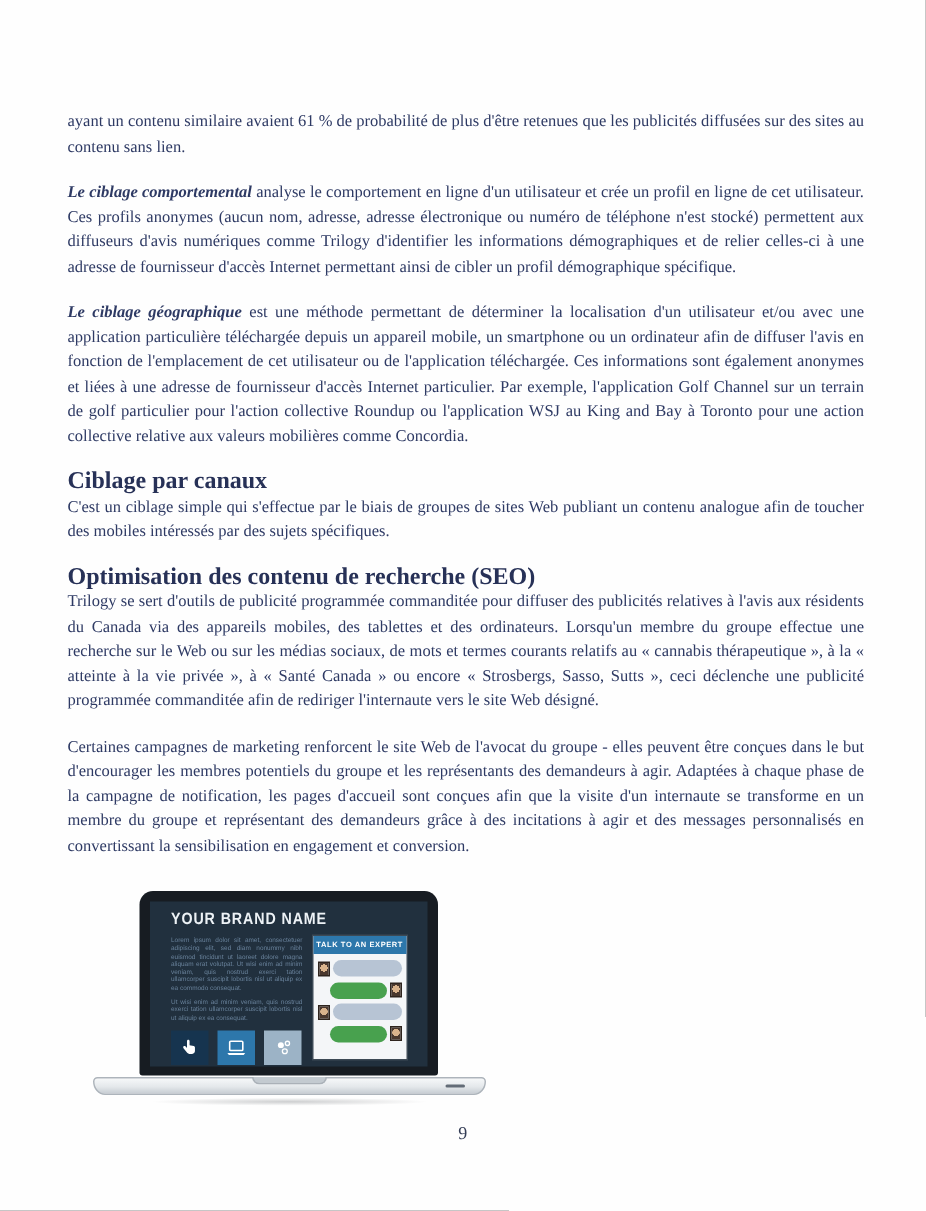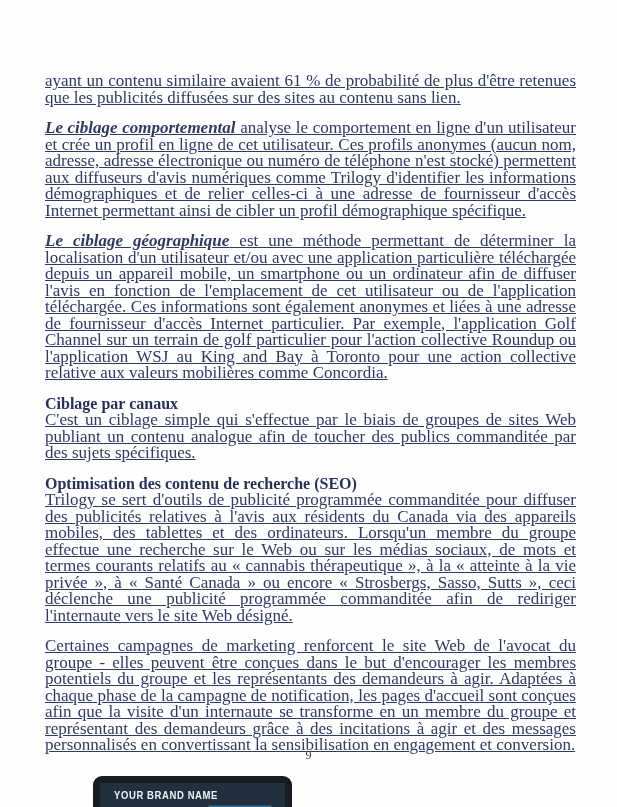--- a/index.html
+++ b/index.html
@@ -10,24 +10,23 @@
     background:#fefefe;
     font-family:"Liberation Serif", serif;
     color:#2e3a64;
     overflow:hidden;
     box-sizing:border-box;
     padding:73px 41px 0 45px;
   }
   .body-text { width:531px; }
   .para {
     margin:0 0 14px 0;
-    font-size:17px;
+    font-size:11px;
     line-height:16.5px;
     text-align:justify;
-    text-decoration:underline;
   }
   .para.tight { margin-top:0; }
   .lead { font-weight:bold; font-style:italic; }
   h3.sec-heading {
     margin:0; padding:0;
     font-size:16px;
     line-height:16.5px;
     font-weight:bold;
     color:#273157;
   }
@@ -159,21 +158,21 @@
 
     <p class="para">
       <span class="lead">Le ciblage comportemental</span><span> analyse le comportement en ligne d'un utilisateur et crée un profil en ligne de cet utilisateur. Ces profils anonymes (aucun nom, adresse, adresse électronique ou numéro de téléphone n'est stocké) permettent aux diffuseurs d'avis numériques comme Trilogy d'identifier les informations démographiques et de relier celles-ci à une adresse de fournisseur d'accès Internet permettant ainsi de cibler un profil démographique spécifique.</span>
     </p>
 
     <p class="para">
       <span class="lead">Le ciblage géographique</span><span> est une méthode permettant de déterminer la localisation d'un utilisateur et/ou avec une application particulière téléchargée depuis un appareil mobile, un smartphone ou un ordinateur afin de diffuser l'avis en fonction de l'emplacement de cet utilisateur ou de l'application téléchargée. Ces informations sont également anonymes et liées à une adresse de fournisseur d'accès Internet particulier. Par exemple, l'application Golf Channel sur un terrain de golf particulier pour l'action collective Roundup ou l'application WSJ au King and Bay à Toronto pour une action collective relative aux valeurs mobilières comme Concordia.</span>
     </p>
 
     <h3 class="sec-heading">Ciblage par canaux</h3>
-    <p class="para tight">C'est un ciblage simple qui s'effectue par le biais de groupes de sites Web publiant un contenu analogue afin de toucher des publics commanditée par des sujets spécifiques.</p>
+    <p class="para tight">C'est un ciblage simple qui s'effectue par le biais de groupes de sites Web publiant un contenu analogue afin de toucher des mobiles intéressés par des sujets spécifiques.</p>
 
     <h3 class="sec-heading gap-lg">Optimisation des contenu de recherche (SEO)</h3>
     <p class="para tight">Trilogy se sert d'outils de publicité programmée commanditée pour diffuser des publicités relatives à l'avis aux résidents du Canada via des appareils mobiles, des tablettes et des ordinateurs. Lorsqu'un membre du groupe effectue une recherche sur le Web ou sur les médias sociaux, de mots et termes courants relatifs au « cannabis thérapeutique », à la « atteinte à la vie privée », à « Santé Canada » ou encore « Strosbergs, Sasso, Sutts », ceci déclenche une publicité programmée commanditée afin de rediriger l'internaute vers le site Web désigné.</p>
 
     <p class="para tight">Certaines campagnes de marketing renforcent le site Web de l'avocat du groupe - elles peuvent être conçues dans le but d'encourager les membres potentiels du groupe et les représentants des demandeurs à agir. Adaptées à chaque phase de la campagne de notification, les pages d'accueil sont conçues afin que la visite d'un internaute se transforme en un membre du groupe et représentant des demandeurs grâce à des incitations à agir et des messages personnalisés en convertissant la sensibilisation en engagement et conversion.</p>
 
   </div>
 
   <div class="laptop">
     <div class="screen-bezel">

